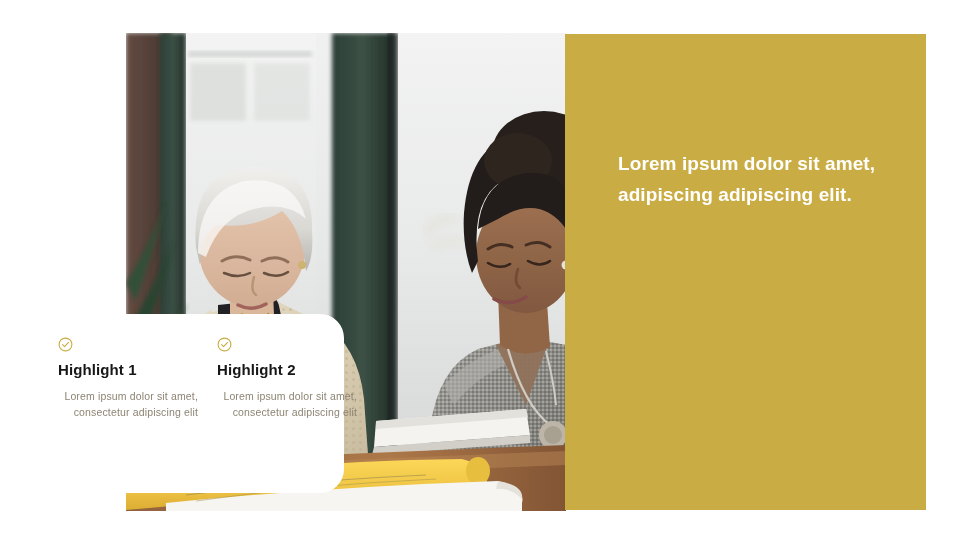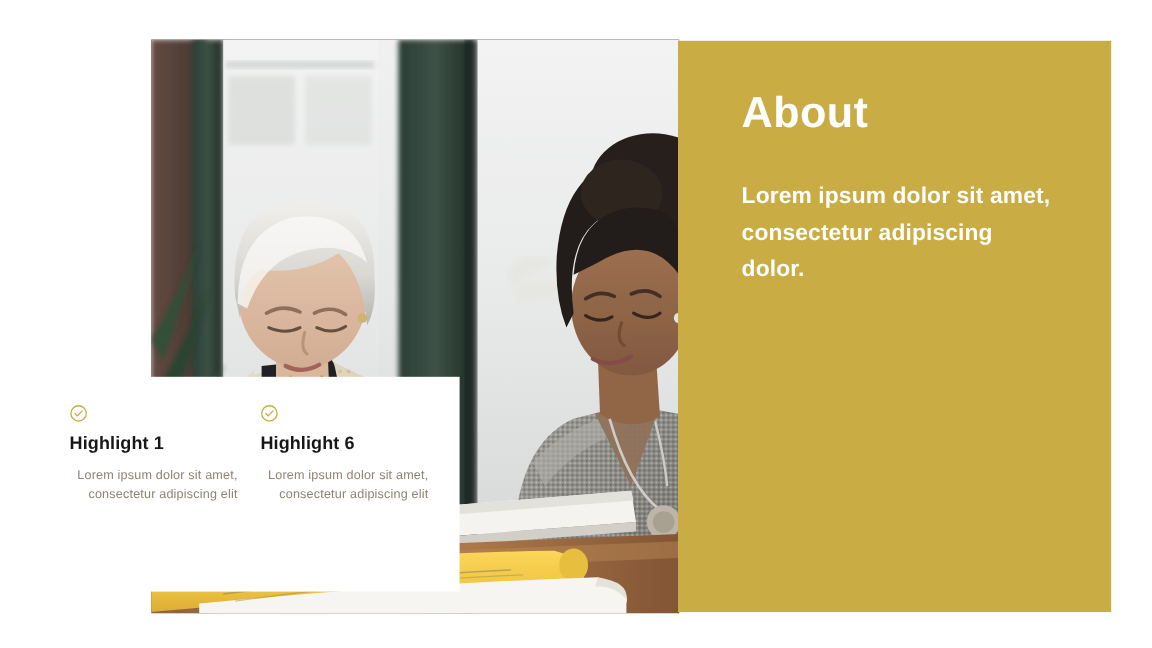--- a/index.html
+++ b/index.html
@@ -80,23 +80,24 @@
     line-height: 18px;
     text-align: justify;
     letter-spacing: 0.15px;
   }
 
   
   .highlight-card {
     position: absolute;
     left: 0px;
     top: 314px;
-    width: 383px;
+    width: 344px;
     height: 179px;
     background: #ffffff;
+    border-radius: 24px;
   }
   .highlight-cols {
     position: absolute;
     left: 58px;
     top: 23px;
     width: 300px;
     display: flex;
     gap: 0px;
   }
   .highlight-col {
@@ -314,22 +315,21 @@
 
         <path d="M60 462 Q170 448 300 442" stroke="#9c8b46" stroke-width="1.2" fill="none" opacity="0.7"></path>
         <path d="M70 468 Q180 452 310 446" stroke="#9c8b46" stroke-width="1" fill="none" opacity="0.5"></path>
       </g>
 
       <rect x="0" y="0" width="440" height="478" fill="#ffffff" opacity="0.05"></rect>
     </svg>
   </div>
 
   <div class="gold-panel">
-    <div class="panel-title">About</div>
-    <div class="panel-subtitle">Lorem ipsum dolor sit amet, consectetur adipiscing dolor.</div>
+    <div class="panel-subtitle">Lorem ipsum dolor sit amet, adipiscing adipiscing elit.</div>
   </div>
 
   <div class="highlight-card">
     <div class="highlight-cols">
 
       <div class="highlight-col">
         <span class="check-icon">
           <svg width="15" height="15" viewBox="0 0 15 15">
             <circle cx="7.5" cy="7.5" r="6.4" fill="none" stroke="#c9ac44" stroke-width="1.1"></circle>
             <path d="M4.6 7.6 L6.6 9.6 L10.5 5.4" fill="none" stroke="#c9ac44" stroke-width="1.1" stroke-linecap="round" stroke-linejoin="round"></path>
@@ -339,20 +339,20 @@
         <div class="highlight-text">Lorem ipsum dolor sit amet, consectetur adipiscing elit</div>
       </div>
 
       <div class="highlight-col">
         <span class="check-icon">
           <svg width="15" height="15" viewBox="0 0 15 15">
             <circle cx="7.5" cy="7.5" r="6.4" fill="none" stroke="#c9ac44" stroke-width="1.1"></circle>
             <path d="M4.6 7.6 L6.6 9.6 L10.5 5.4" fill="none" stroke="#c9ac44" stroke-width="1.1" stroke-linecap="round" stroke-linejoin="round"></path>
           </svg>
         </span>
-        <div class="highlight-title">Highlight 6</div>
+        <div class="highlight-title">Highlight 2</div>
         <div class="highlight-text">Lorem ipsum dolor sit amet, consectetur adipiscing elit</div>
       </div>
 
     </div>
   </div>
 
 </div>
 
 </body></html>

